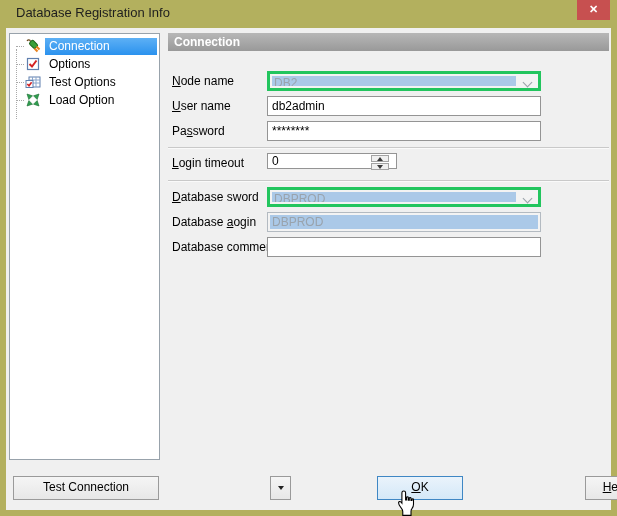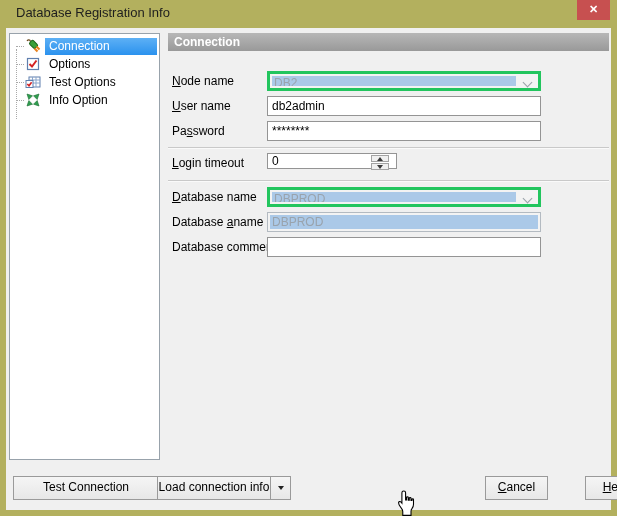--- a/index.html
+++ b/index.html
@@ -123,34 +123,34 @@
         <span class="tree-label">Test Options</span>
       </div>
 
       <div class="tree-row">
         <svg class="tree-icon" viewBox="0 0 16 16">
           <polygon points="2,2 7.5,3.8 3.8,7.5" fill="#2f9e4f" stroke="#1c6e34" stroke-width="0.6"></polygon>
           <polygon points="14,2 12.2,7.5 8.5,3.8" fill="#2f9e4f" stroke="#1c6e34" stroke-width="0.6"></polygon>
           <polygon points="2,14 3.8,8.5 7.5,12.2" fill="#2f9e4f" stroke="#1c6e34" stroke-width="0.6"></polygon>
           <polygon points="14,14 8.5,12.2 12.2,8.5" fill="#2f9e4f" stroke="#1c6e34" stroke-width="0.6"></polygon>
         </svg>
-        <span class="tree-label">Info Option</span>
+        <span class="tree-label">Load Option</span>
       </div>
     </div>
 
     <div class="panel-header">
       <span>Connection</span>
     </div>
 
     <div class="flabel" style="top:46px"><span></span><span class="mn">N</span><span>ode name</span></div>
     <div class="flabel" style="top:71px"><span></span><span class="mn">U</span><span>ser name</span></div>
     <div class="flabel" style="top:96px"><span>Pa</span><span class="mn">s</span><span>sword</span></div>
     <div class="flabel" style="top:128px"><span></span><span class="mn">L</span><span>ogin timeout</span></div>
-    <div class="flabel" style="top:162px"><span></span><span class="mn">D</span><span>atabase name</span></div>
-    <div class="flabel" style="top:187px"><span>Database </span><span class="mn">a</span><span>name</span></div>
+    <div class="flabel" style="top:162px"><span></span><span class="mn">D</span><span>atabase sword</span></div>
+    <div class="flabel" style="top:187px"><span>Database </span><span class="mn">a</span><span>ogin</span></div>
     <div class="flabel" style="top:212px"><span>Database comment</span><span class="mn"></span><span></span></div>
 
     <div class="field combo" style="top:43px">
       <div class="sel">DB2</div>
       <div class="chev"></div>
     </div>
 
     <div class="field" style="top:68px">
       <input class="txt-input" type="text" value="db2admin" style="">
     </div>
@@ -184,28 +184,25 @@
       <div class="sel">DBPROD</div>
     </div>
 
     <div class="field" style="top:209px">
       <input class="txt-input" type="text" value="" style="">
     </div>
 
     <div class="btn" style="left:7px;width:146px">
       <span>Test Connection</span><span class="mn"></span><span></span>
     </div>
-    <div class="btn" style="left:151px;width:114px">
-      <span>Load connection info</span><span class="mn"></span><span></span>
-    </div>
     <div class="btn arrow-btn" style="left:264px;width:21px">
       <div class="tri-menu"></div>
     </div>
-    <div class="btn" style="left:479px;width:63px">
-      <span></span><span class="mn">C</span><span>ancel</span>
+    <div class="btn default" style="left:371px;width:86px">
+      <span></span><span class="mn">O</span><span>K</span>
     </div>
     <div class="btn" style="left:579px;width:60px">
       <span></span><span class="mn">H</span><span>elp</span>
     </div>
 
     <svg class="cursor" viewBox="0 0 24 26">
       <path d="M9 1 C10 1 10.7 1.7 10.7 2.7 L10.7 9.2 L11.6 9.2 L11.6 7 C11.6 6.1 13.2 6.1 13.2 7 L13.2 9.4 L14.1 9.4 L14.1 7.8 C14.1 6.9 15.7 6.9 15.7 7.8 L15.7 9.8 L16.6 9.8 L16.6 8.8 C16.6 7.9 18 7.9 18 8.8 L18 13.2 C18 14.8 17.5 16 16.7 17.1 C16 18 15.7 18.8 15.7 19.8 L15.7 23.5 L8.1 23.5 L8.1 20 C8.1 18.6 7.4 17.5 6.4 16.3 C5.3 15 4.2 13.7 4.2 11.9 C4.2 10.6 5.8 10.4 6.6 11.4 L7.3 12.3 L7.3 2.7 C7.3 1.7 8 1 9 1 Z" fill="#ffffff" stroke="#000000" stroke-width="1"></path>
     </svg>
 
   </div>

